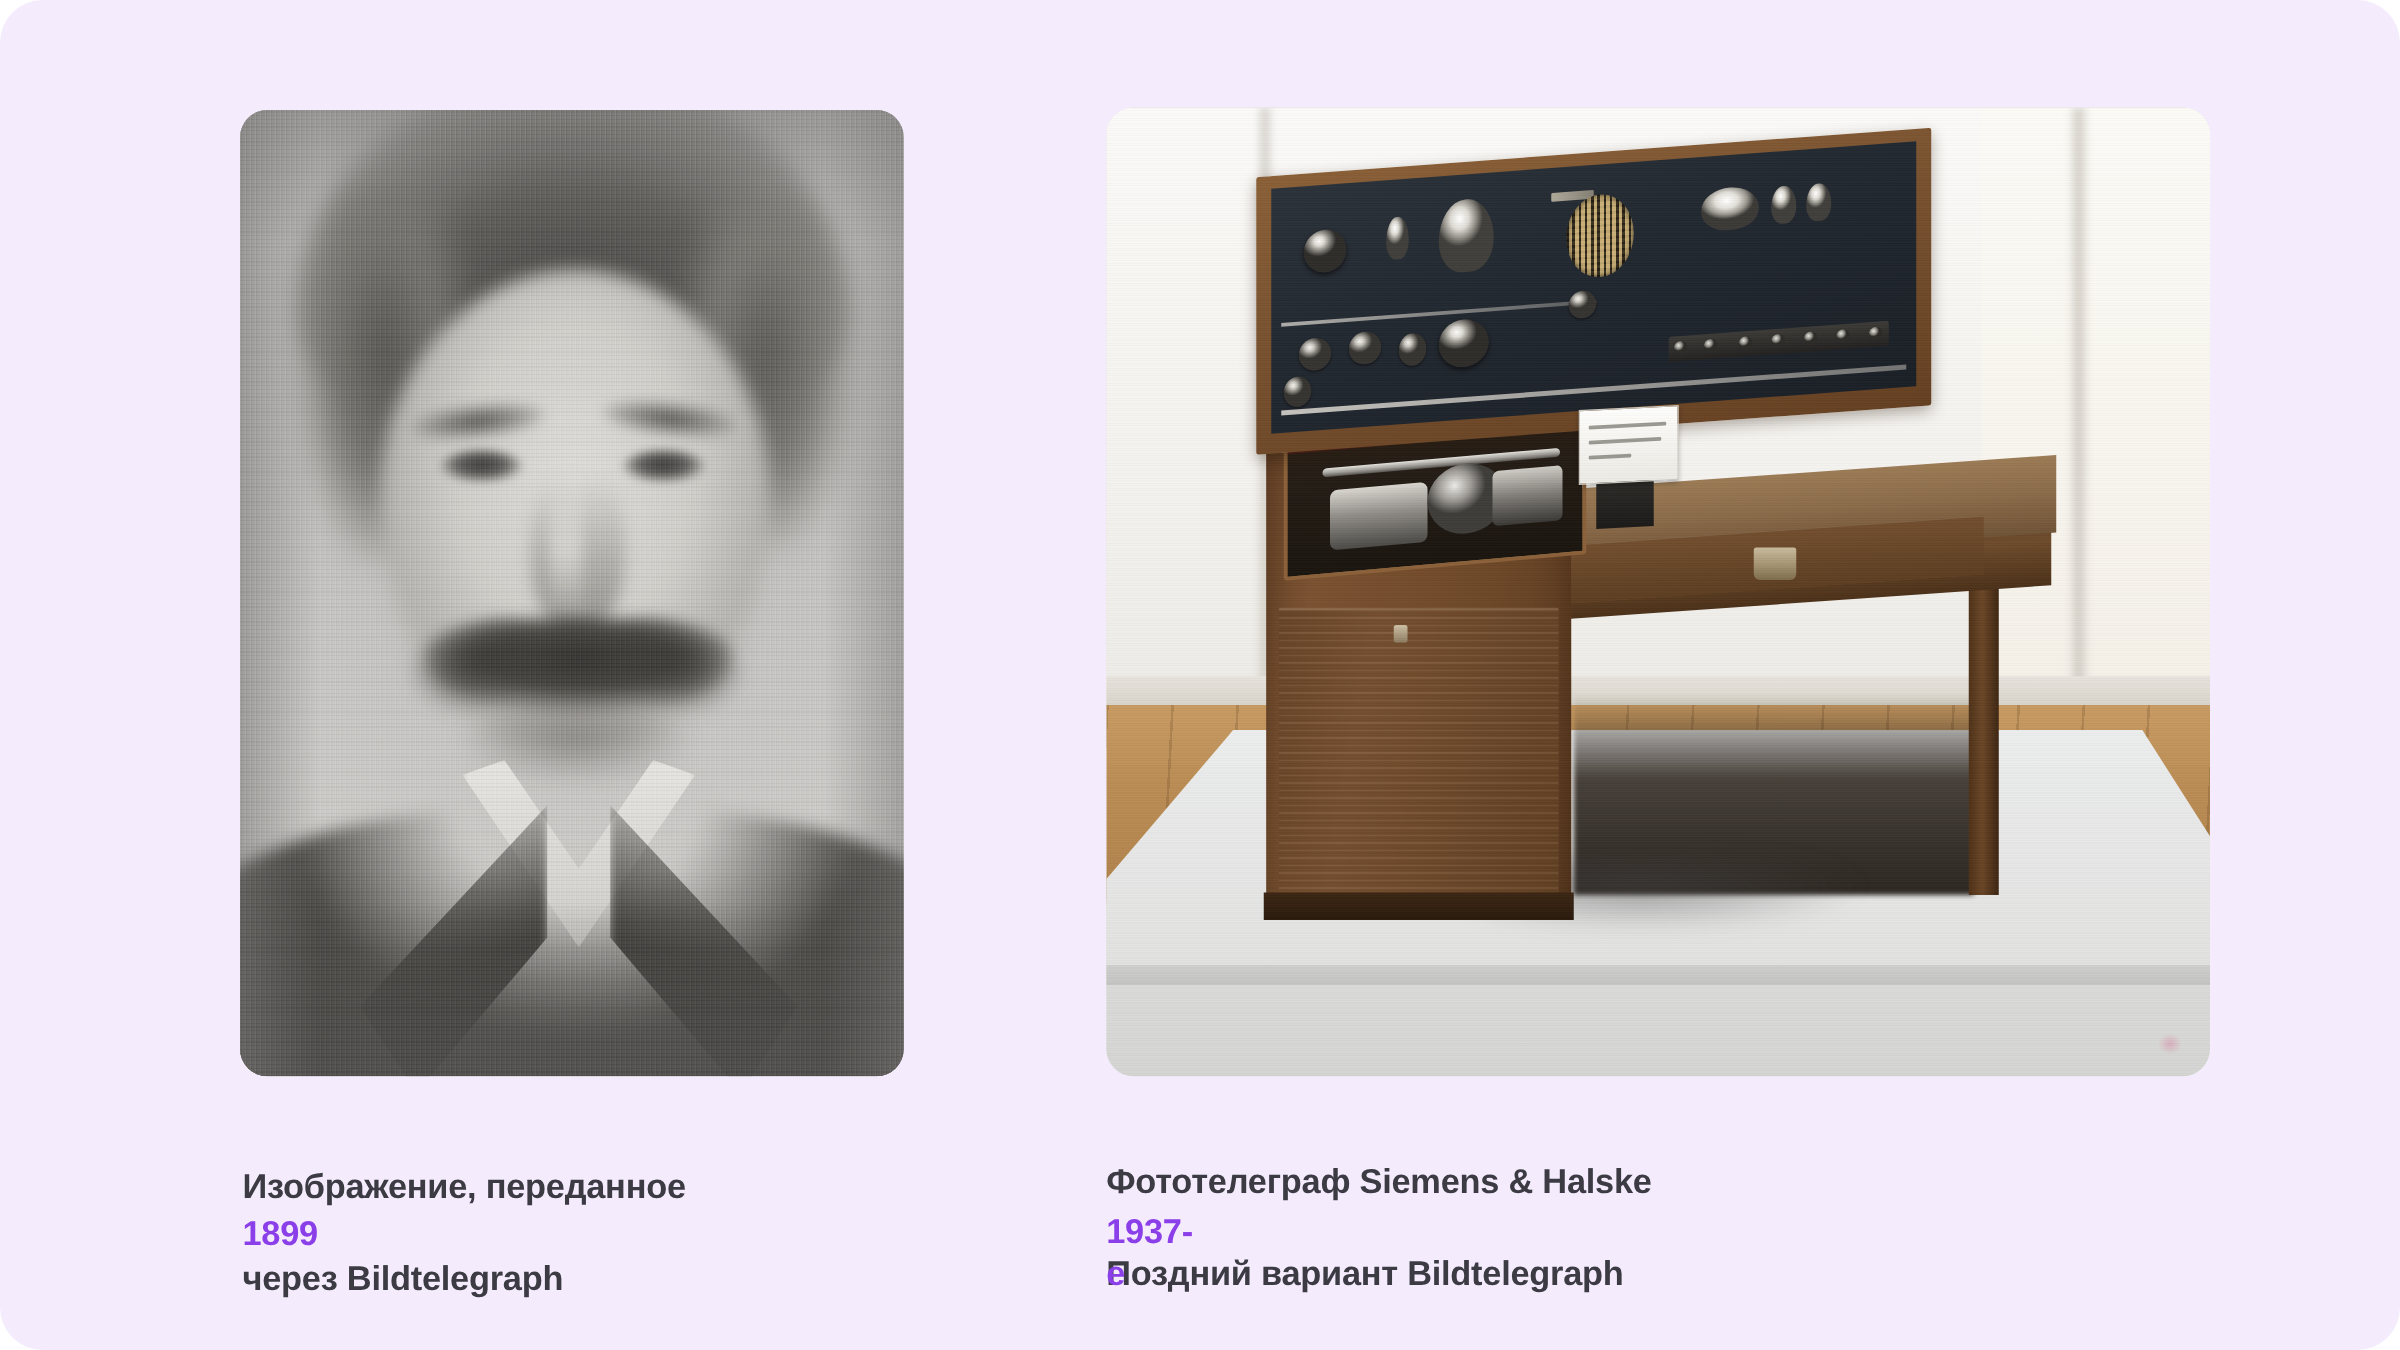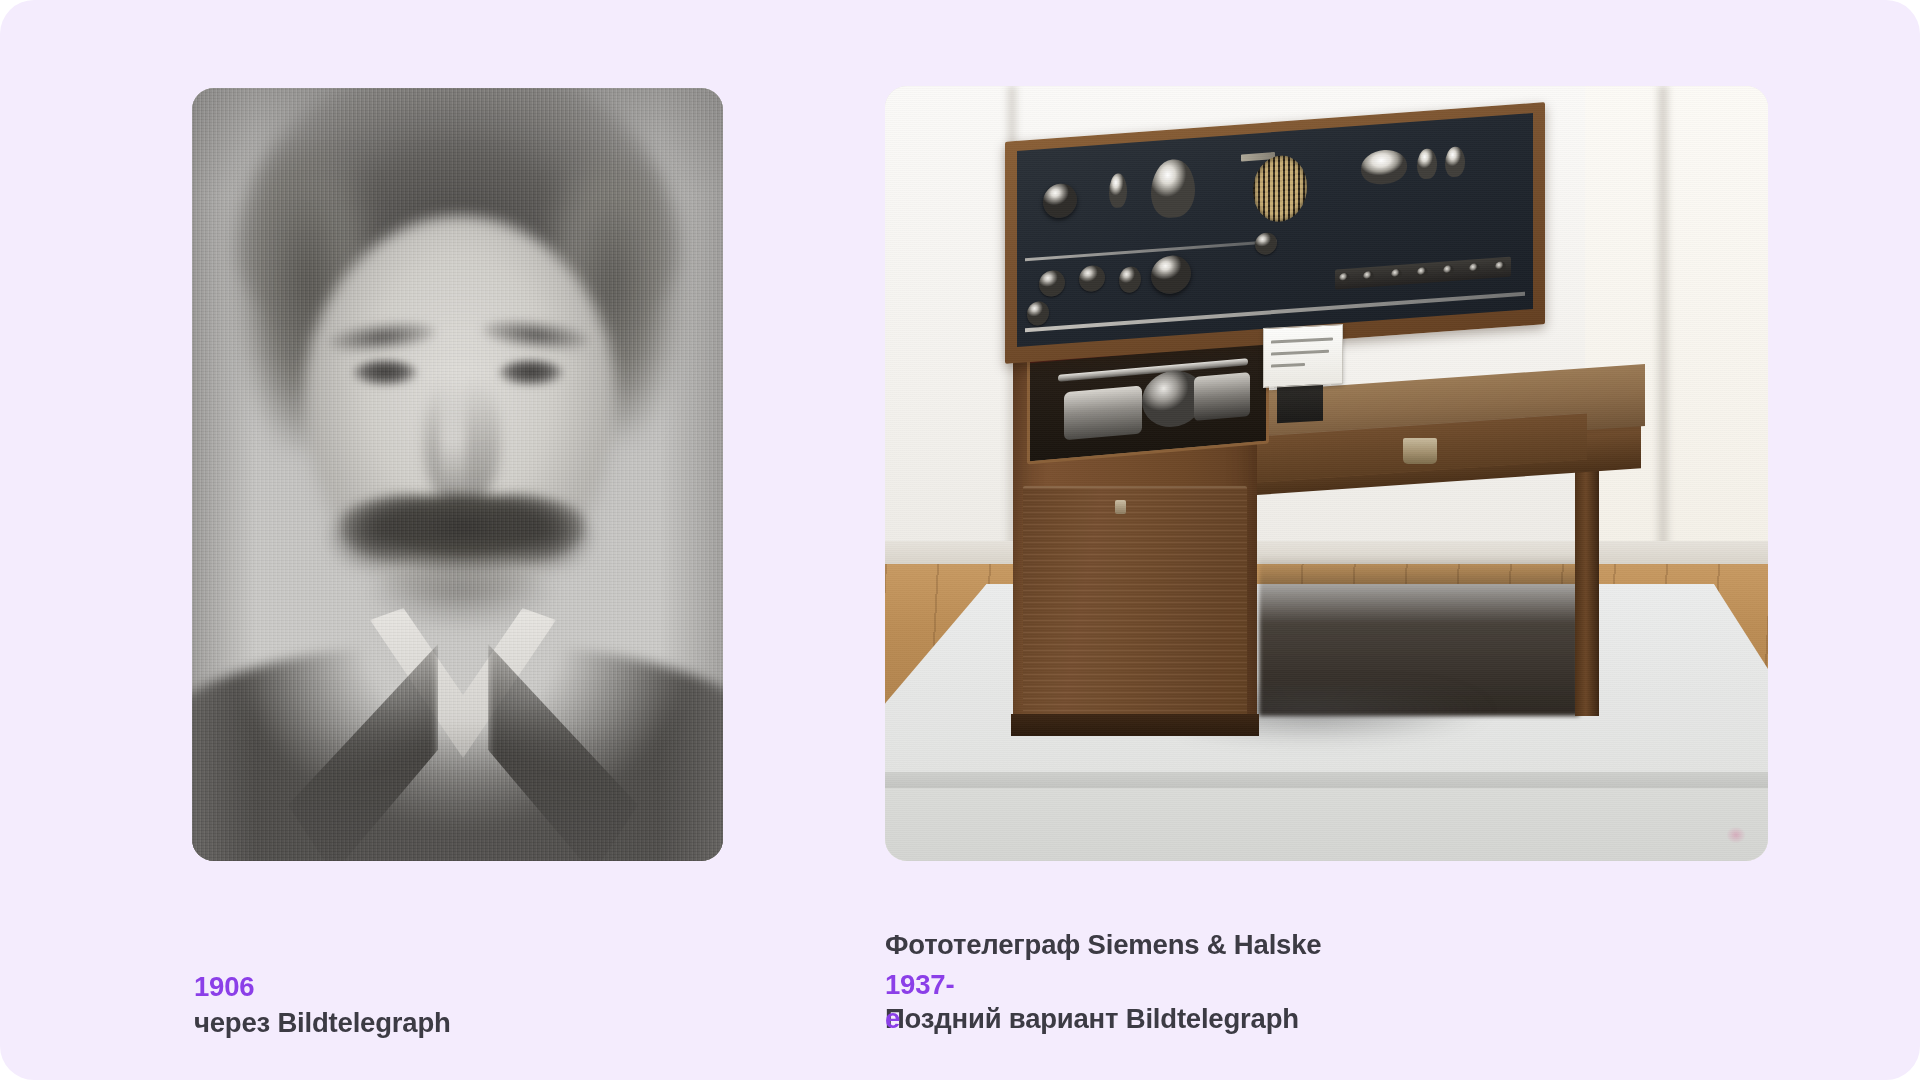--- a/index.html
+++ b/index.html
@@ -458,25 +458,25 @@
           <div class="pt-collar"></div>
           <div class="pt-lapel-l"></div>
           <div class="pt-lapel-r"></div>
           <div class="pt-vig"></div>
           <div class="pt-grain"></div>
           <div class="pt-scan"></div>
         </div>
       </div>
 
       <figcaption class="caption" style="left:2px;top:805px;width:560px;">
-        <br>
+        <span>Изображение, переданное</span><br>
         <span>через Bildtelegraph</span>
       </figcaption>
 
-      <div class="year" style="left:2px;top:882px;">1906</div>
+      <div class="year" style="left:2px;top:882px;">1899</div>
     </figure>
 
     <figure class="figure" id="fig-apparatus">
 
       <div class="photo-frame" id="frame-apparatus" title="Фототелеграфный аппарат Siemens &amp; Halske в музейной экспозиции">
         <div class="app-art">
 
           <div class="ap-wall"></div>
           <div class="ap-wall-warm"></div>
           <div class="ap-wall-seam-l"></div>

